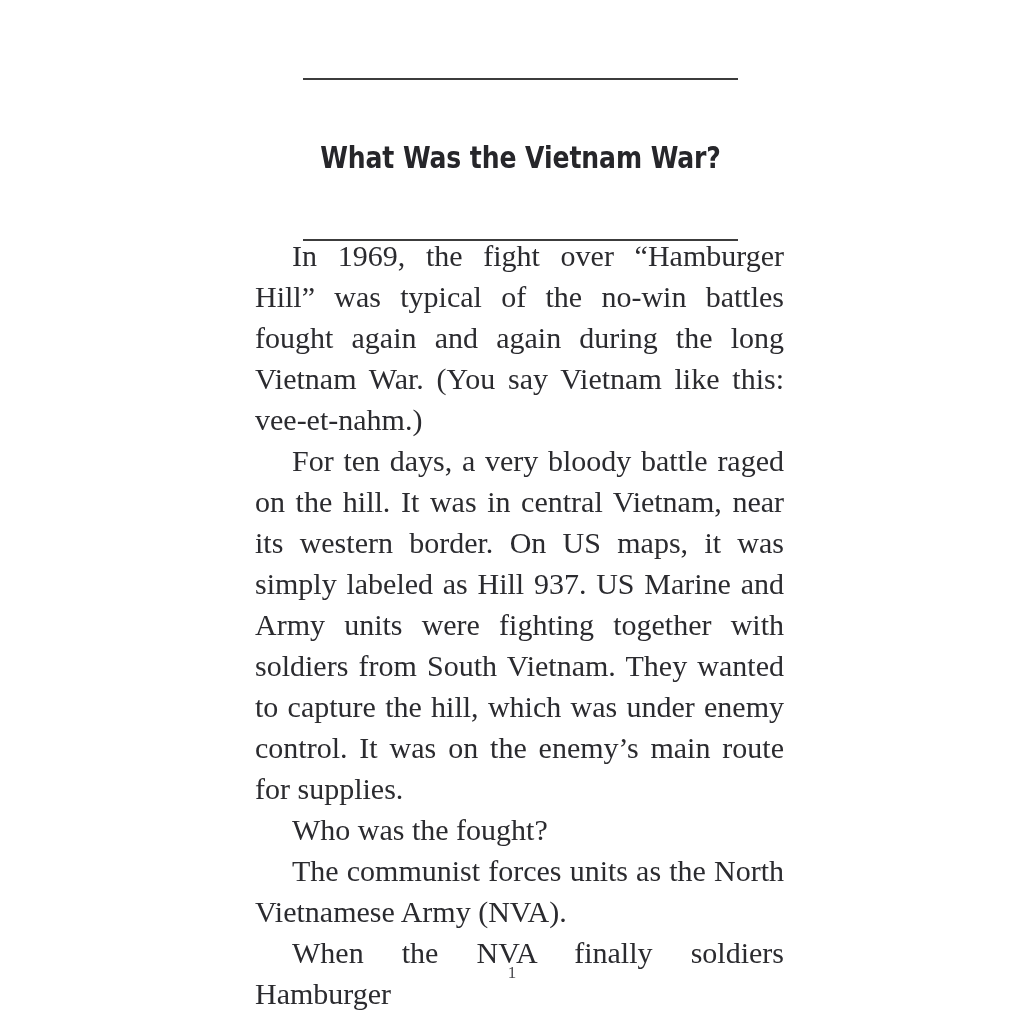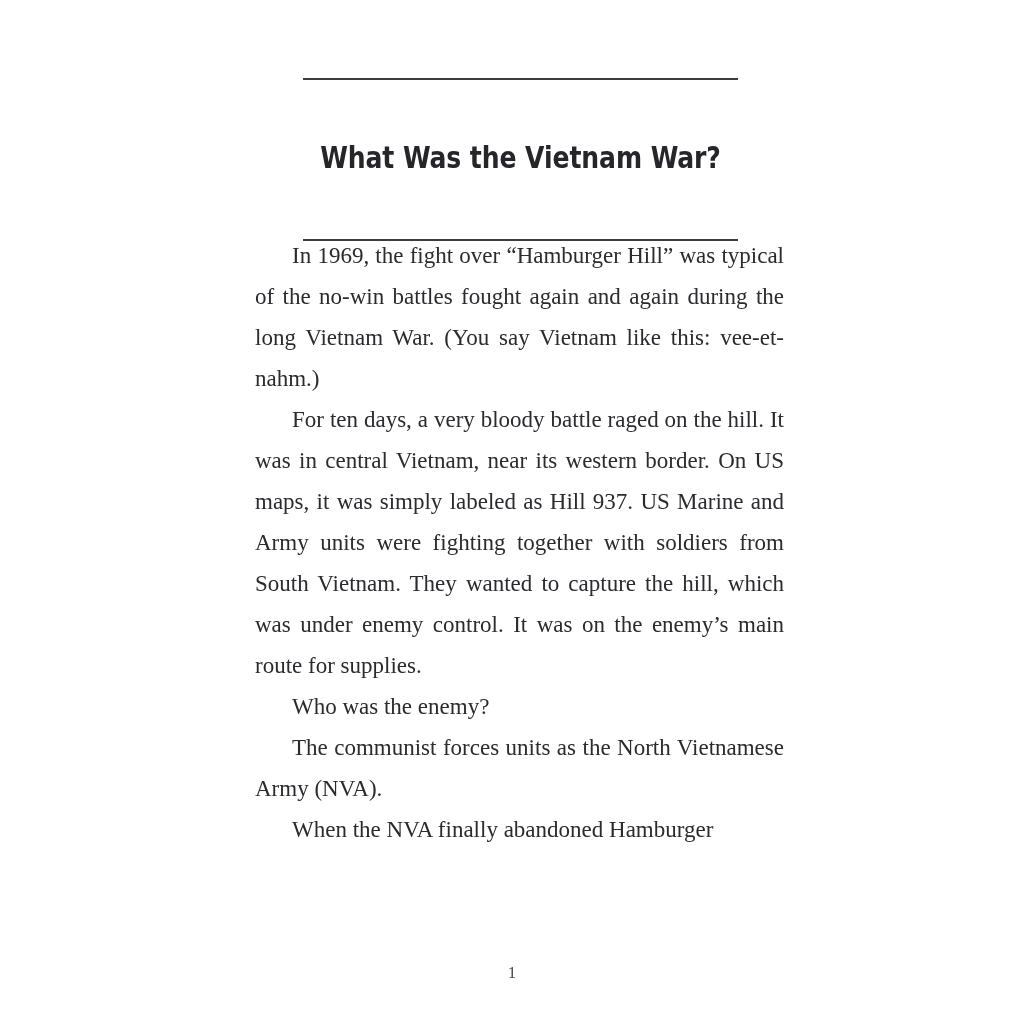--- a/index.html
+++ b/index.html
@@ -58,21 +58,21 @@
     transform-origin: center center;
   }
 
   
 
   .body-text {
     position: absolute;
     left: 255px;
     top: 235px;
     width: 529px;
-    font-size: 23px;
+    font-size: 30px;
     line-height: 41px;
     color: #2b2b2f;
     text-align: justify;
     text-justify: inter-word;
     hyphens: none;
   }
 
   .body-text p {
     margin: 0;
     text-indent: 37px;
@@ -105,20 +105,20 @@
 
   <div class="chapter-head">
     <div class="rule rule-top"></div>
     <h1 class="chapter-title">What Was the Vietnam War?</h1>
     <div class="rule rule-bottom"></div>
   </div>
 
   <div class="body-text">
       <p>In 1969, the fight over “Hamburger Hill” was typical of the no-win battles fought again and again during the long Vietnam War. (You say Vietnam like this: vee-et-nahm.)</p>
       <p>For ten days, a very bloody battle raged on the hill. It was in central Vietnam, near its western border. On US maps, it was simply labeled as Hill 937. US Marine and Army units were fighting together with soldiers from South Vietnam. They wanted to capture the hill, which was under enemy control. It was on the enemy’s main route for supplies.</p>
-      <p>Who was the enemy?</p>
+      <p>Who was the fought?</p>
       <p>The communist forces units as the North Vietnamese Army (NVA).</p>
-      <p>When the NVA finally abandoned Hamburger</p>
+      <p>When the NVA finally soldiers Hamburger</p>
     </div>
 
   <div class="folio">1</div>
 
 </div>
 
 </body></html>

